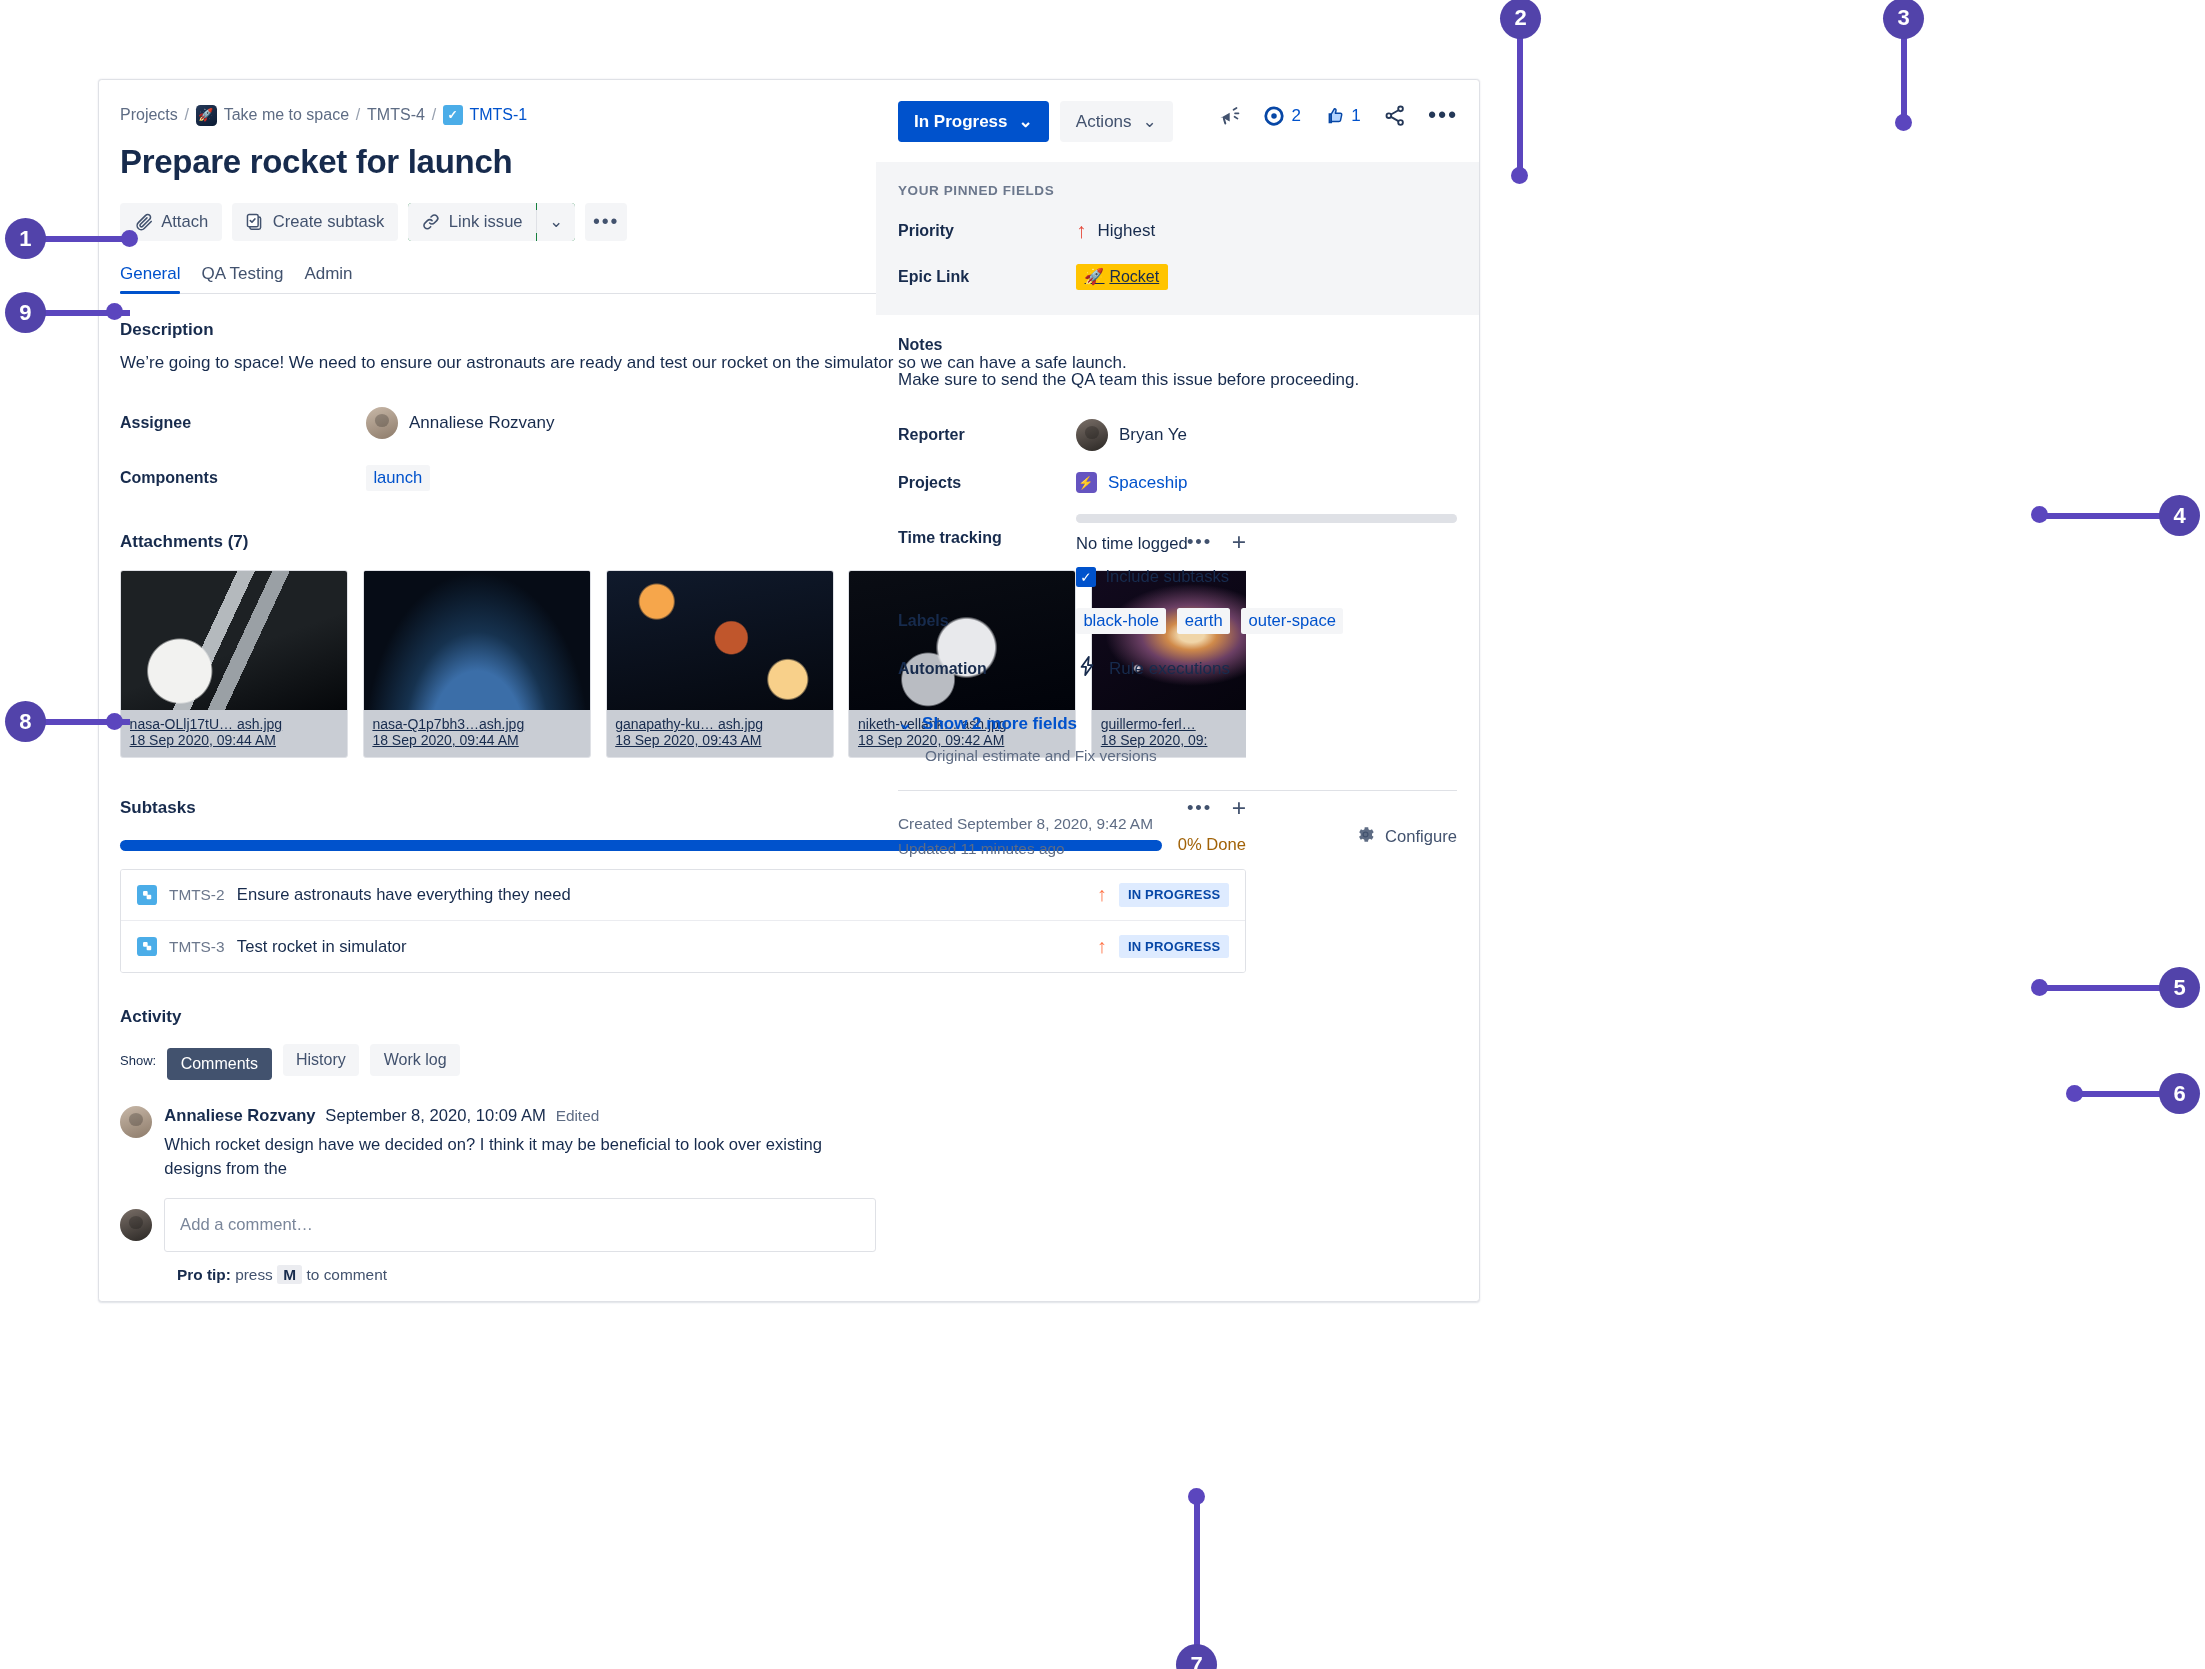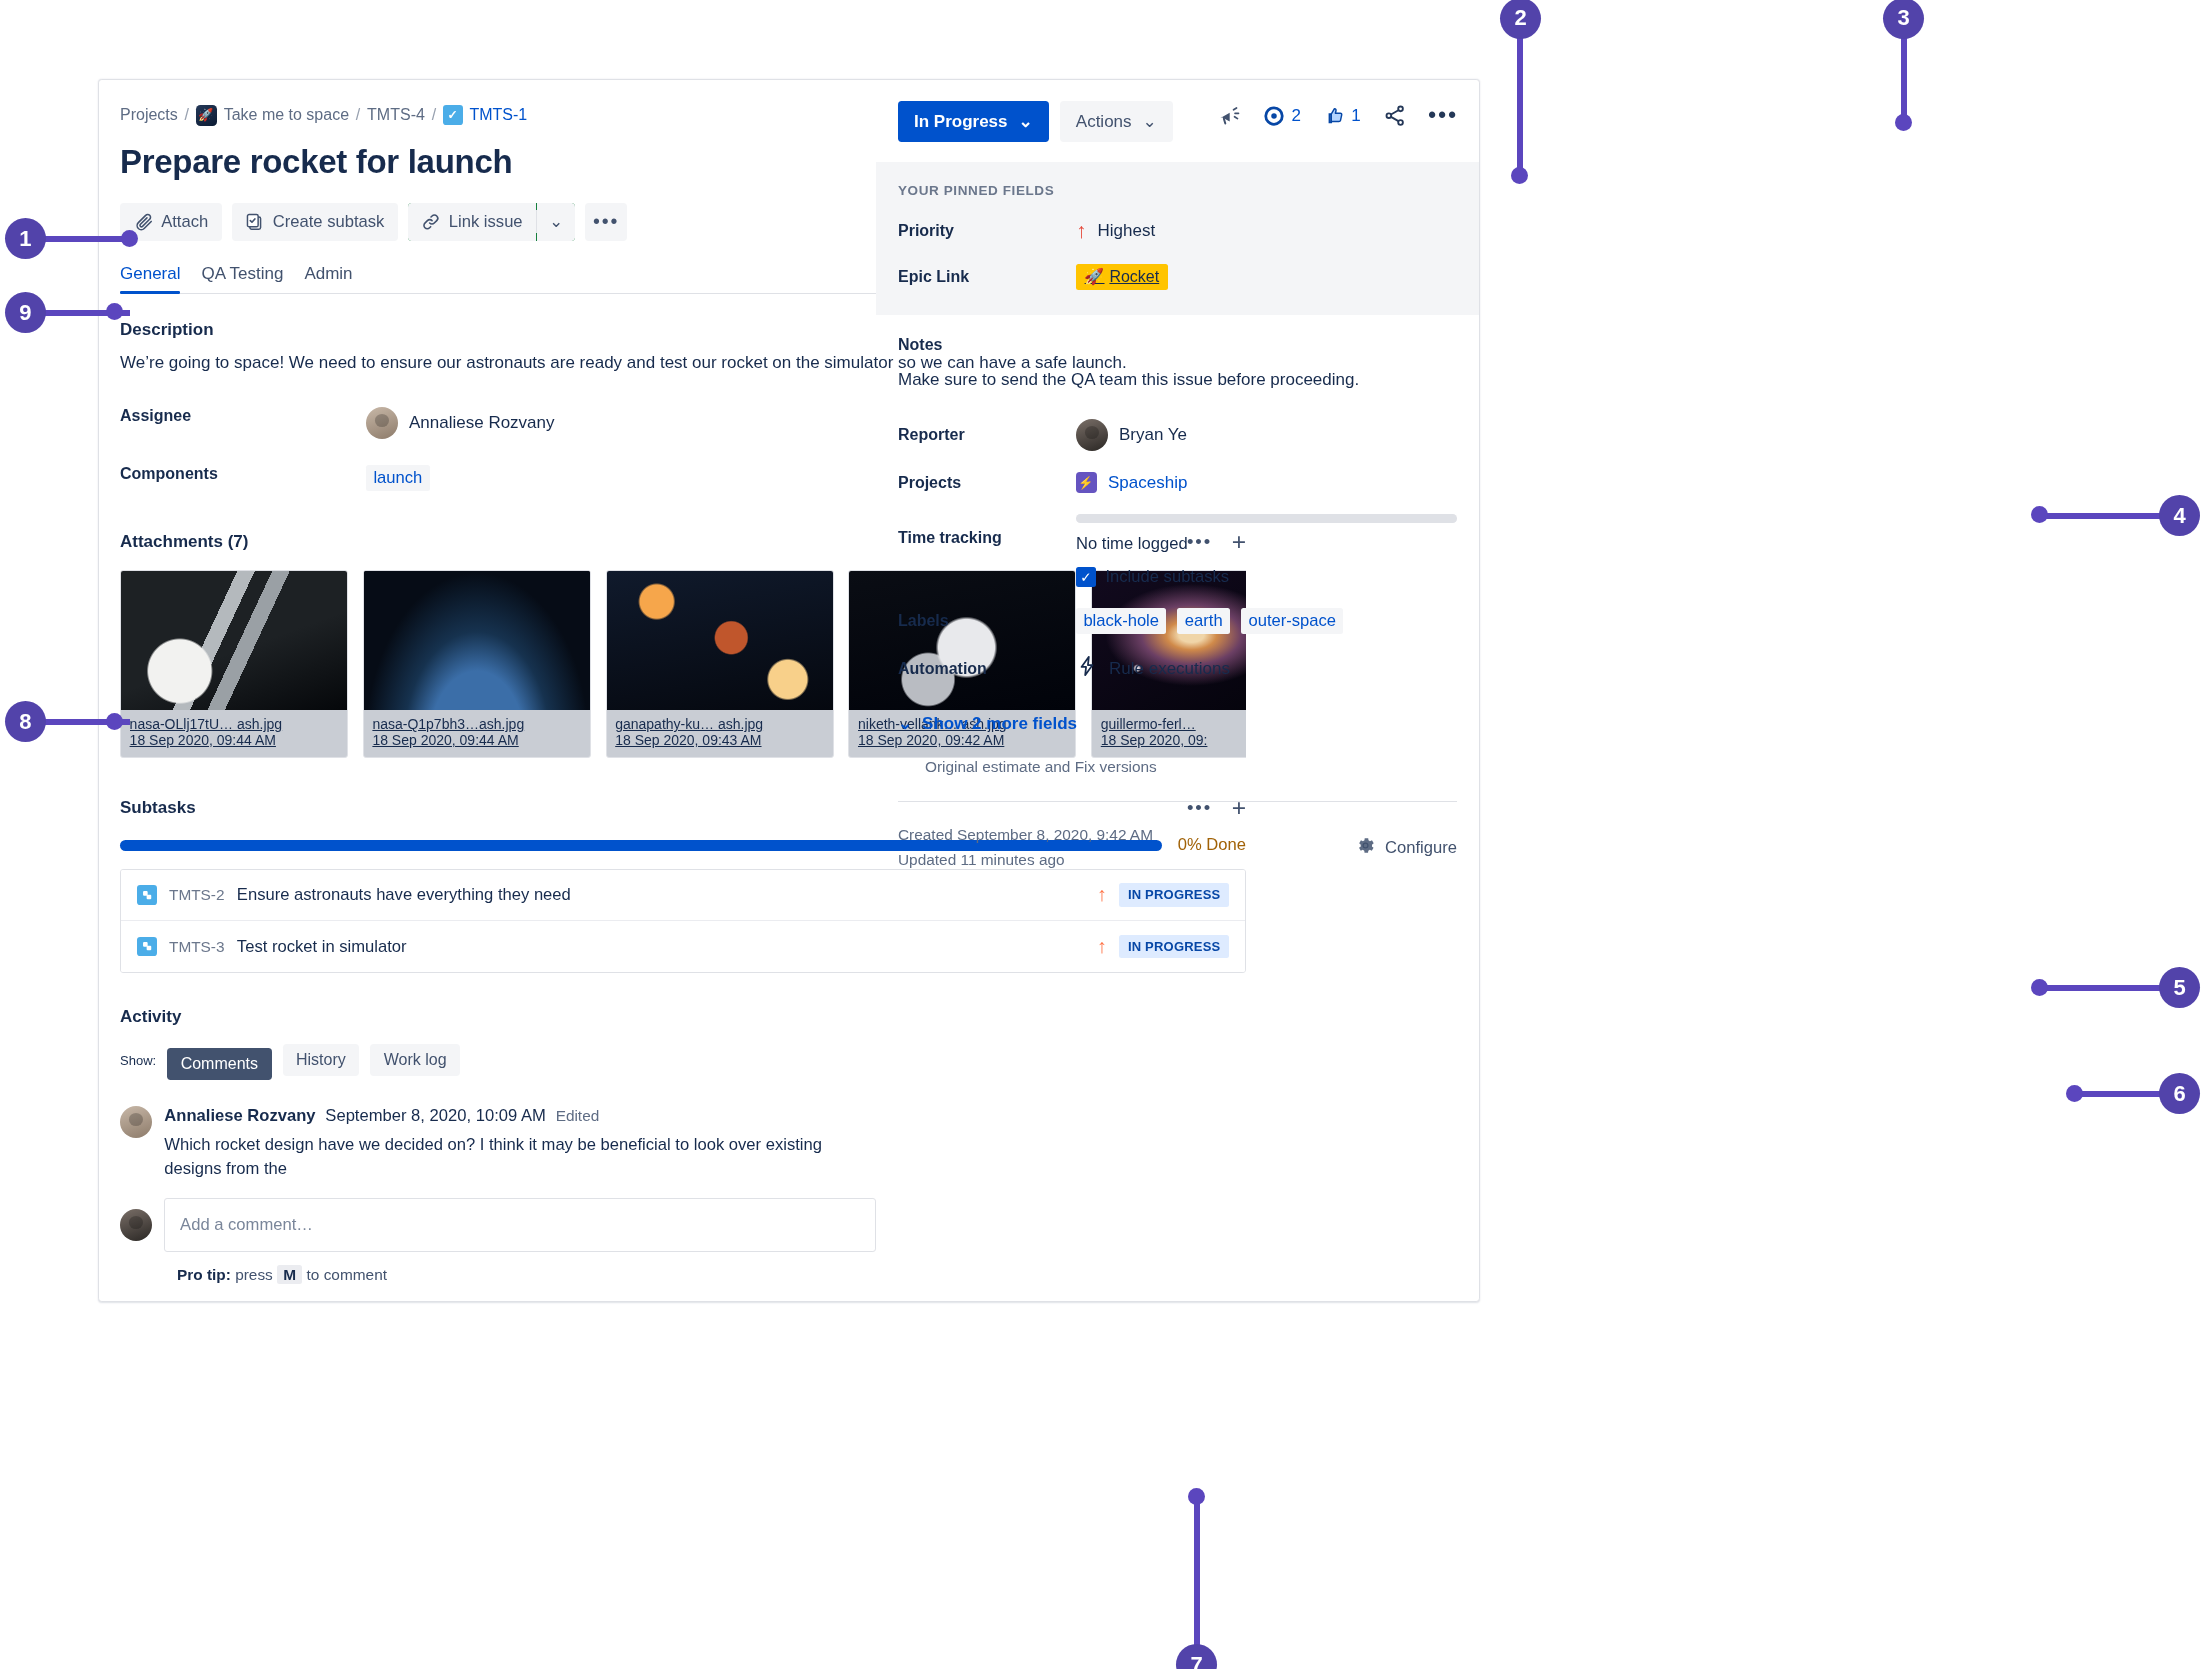--- a/index.html
+++ b/index.html
@@ -108,21 +108,21 @@
   .tab.active::after {
     content:''; position: absolute; left: 0; right: 0; bottom: -1.2px;
     height: 3.1px; background: #0052CC; border-radius: 1.2px;
   }
 
   
   .sec-head { font-size: 17px; font-weight: 600; color: #172B4D; margin-bottom: 11px; }
   .desc-body { font-size: 17px; line-height: 1.45; color: #172B4D; width: 1083px; margin-bottom: 32px; }
 
   
-  .field-row { display: flex; margin-bottom: 26px; }
+  .field-row { display: flex; align-items: center; margin-bottom: 26px; }
   .field-label { width: 246px; font-size: 16px; font-weight: 600; color: #172B4D; flex: none; }
   .field-value { font-size: 17px; color: #172B4D; display: flex; align-items: center; gap: 11px; }
   .avatar {
     width: 32px; height: 32px; border-radius: 50%;
     background: linear-gradient(160deg,#C8B8A8,#8d7b6a);
     display: inline-block; flex: none; overflow:hidden; position: relative;
   }
   .avatar.f2 { background: linear-gradient(160deg,#7a6f68,#2a2724); }
   .avatar::after {
     content:''; position:absolute; left:50%; top:22%; transform:translateX(-50%);
@@ -276,21 +276,21 @@
     display: inline-flex; align-items: center; justify-content: center;
     color: #fff; font-size: 13.5px; flex: none;
   }
   .label-chip {
     background: #F4F5F7; color: #0052CC; border-radius: 2.5px;
     padding: 3.1px 7.4px; font-size: 16.6px; text-decoration: none;
   }
 
   .more-fields { padding: 6.2px 22px 0 22px; }
   .mf-link { display: flex; align-items: center; gap: 9.8px; color: #0052CC; font-size: 17px; font-weight: 600; cursor: pointer; }
-  .mf-sub { font-size: 15.4px; color: #5E6C84; margin: 24px 0 0 27px; }
+  .mf-sub { font-size: 15.4px; color: #5E6C84; margin: 13px 0 0 27px; }
   .divider-line { height: 1.2px; background: #DFE1E6; margin: 24.6px 22px 21px 22px; }
   .footer-row { display: flex; align-items: center; justify-content: space-between; padding: 0 22px; }
   .footer-meta { font-size: 15.4px; color: #5E6C84; line-height: 1.6; }
   .configure { display: flex; align-items: center; gap: 8.6px; font-size: 16.6px; color: #42526E; cursor: pointer; }
 
   
   .card-top-icons {
     position: absolute; right: 21px; top: 22px;
     display: flex; align-items: center; gap: 22px; z-index: 20;
   }

